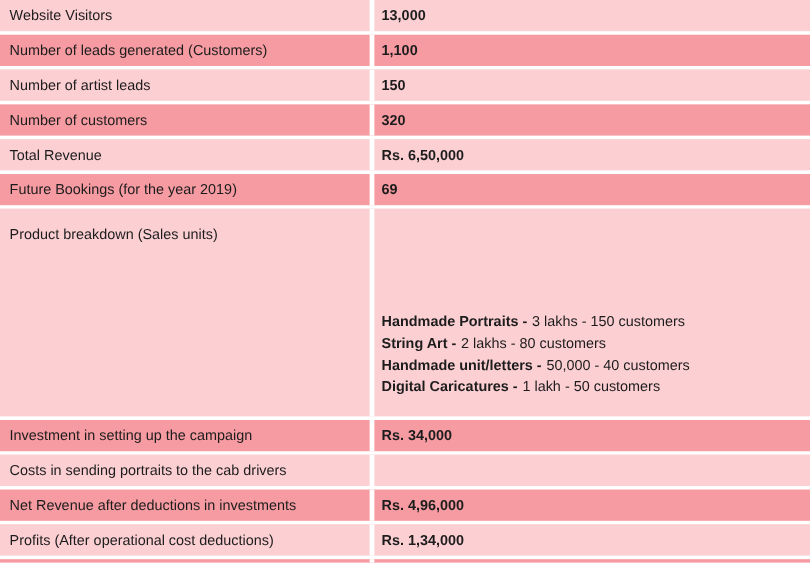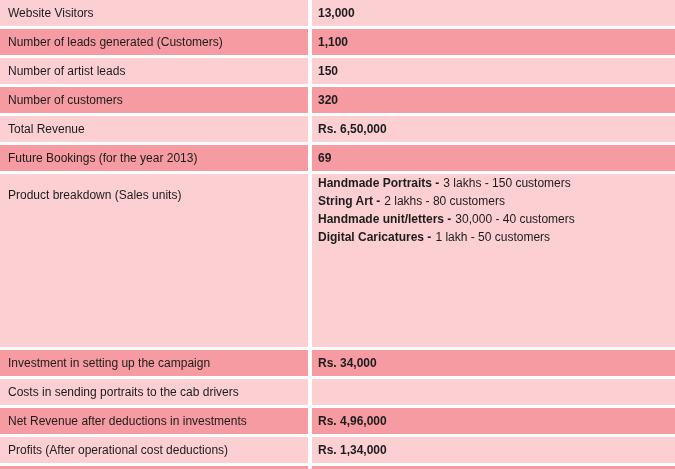--- a/index.html
+++ b/index.html
@@ -40,23 +40,23 @@
   }
   .cell.value {
     flex: 1 1 auto;
     padding: 0 8px 0 6px;
     font-weight: 700;
   }
   .tall .cell.label { align-items: flex-start; padding-top: 12px; }
   .tall .cell.value {
     flex-direction: column;
     align-items: flex-start;
-    justify-content: flex-start;
+    justify-content: flex-end;
     font-weight: 400;
-    padding-top: 0; padding-bottom: 4px;
+    padding-top: 0; padding-bottom: 16px;
   }
   .product-line { white-space: nowrap; }
   .product-line strong { font-weight: 700; margin-right: 4px; }
   .suffix { font-weight: 400; margin-left: 4px; }
 </style>
 </head>
 <body>
 
 <div class="table">
 
@@ -79,30 +79,30 @@
     <div class="cell label">Number of customers</div>
     <div class="cell value">320</div>
   </div>
 
   <div class="row light">
     <div class="cell label">Total Revenue</div>
     <div class="cell value">Rs. 6,50,000</div>
   </div>
 
   <div class="row dark">
-    <div class="cell label">Future Bookings (for the year 2013)</div>
+    <div class="cell label">Future Bookings (for the year 2019)</div>
     <div class="cell value">69</div>
   </div>
 
   <div class="row light tall">
     <div class="cell label">Product breakdown (Sales units)</div>
     <div class="cell value">
       <div class="product-line"><strong>Handmade Portraits  -</strong><span>3 lakhs - 150 customers</span></div>
       <div class="product-line"><strong>String Art -</strong><span>2 lakhs - 80 customers</span></div>
-      <div class="product-line"><strong>Handmade unit/letters -</strong><span>30,000 - 40 customers</span></div>
+      <div class="product-line"><strong>Handmade unit/letters -</strong><span>50,000 - 40 customers</span></div>
       <div class="product-line"><strong>Digital Caricatures -</strong><span>1 lakh - 50 customers</span></div>
     </div>
   </div>
 
   <div class="row dark">
     <div class="cell label">Investment in setting up the campaign</div>
     <div class="cell value">Rs. 34,000</div>
   </div>
 
   <div class="row light">

